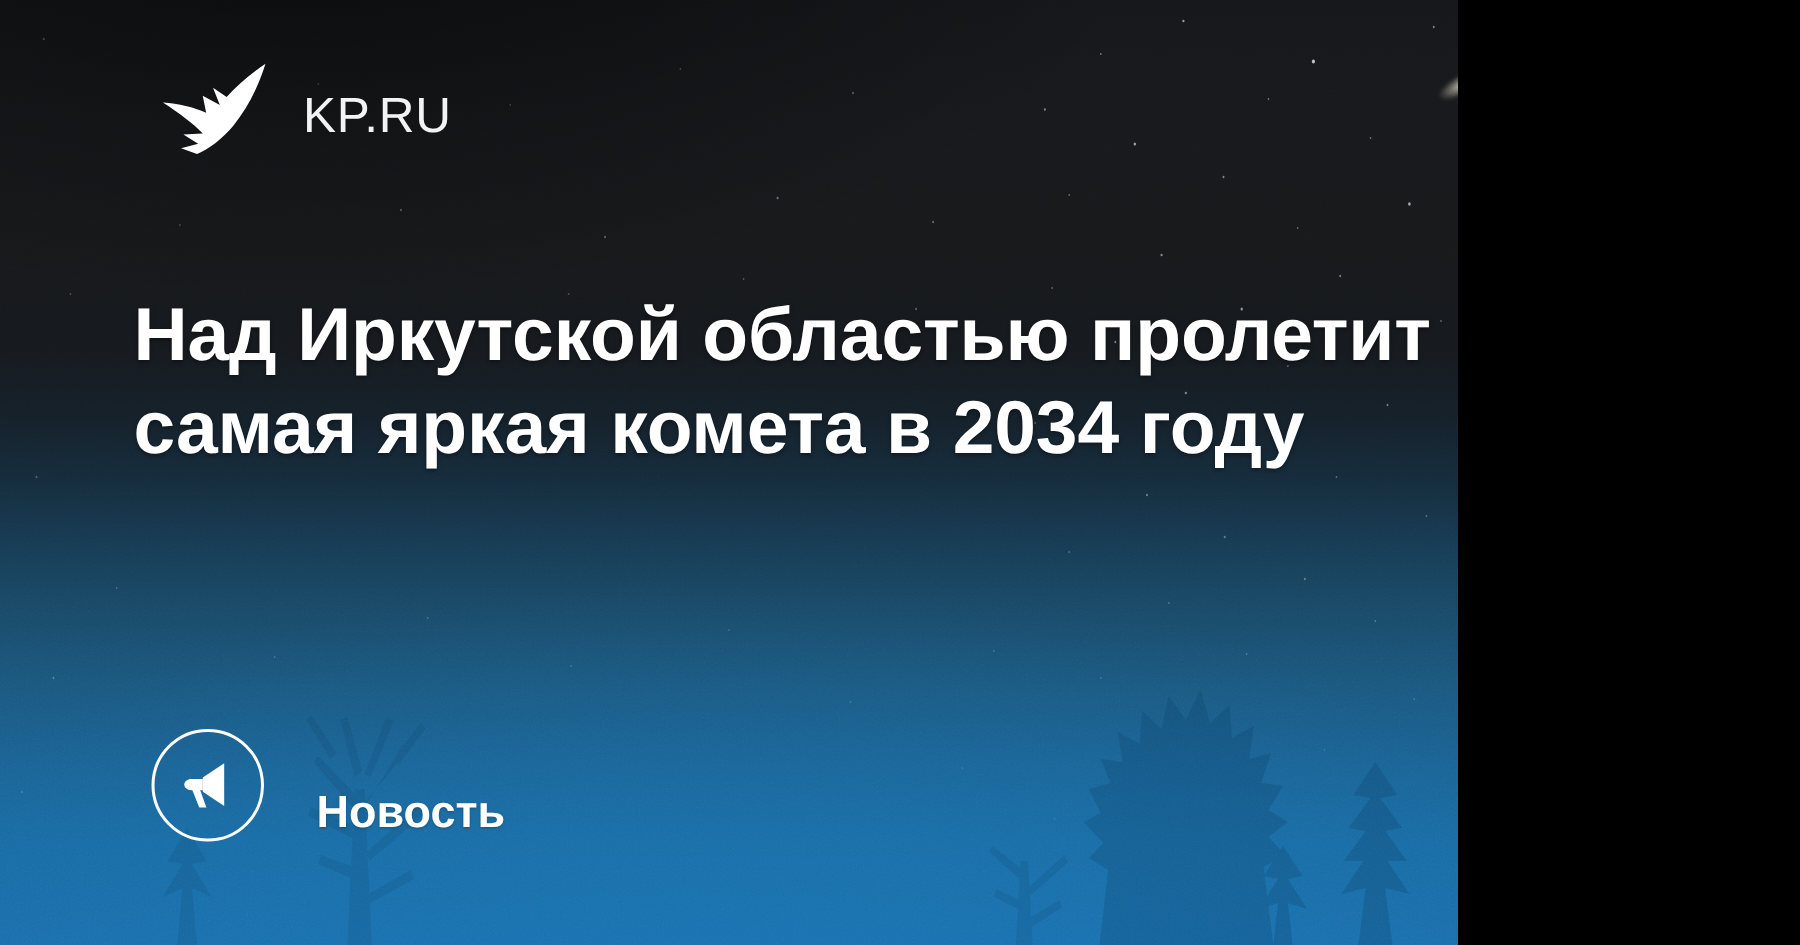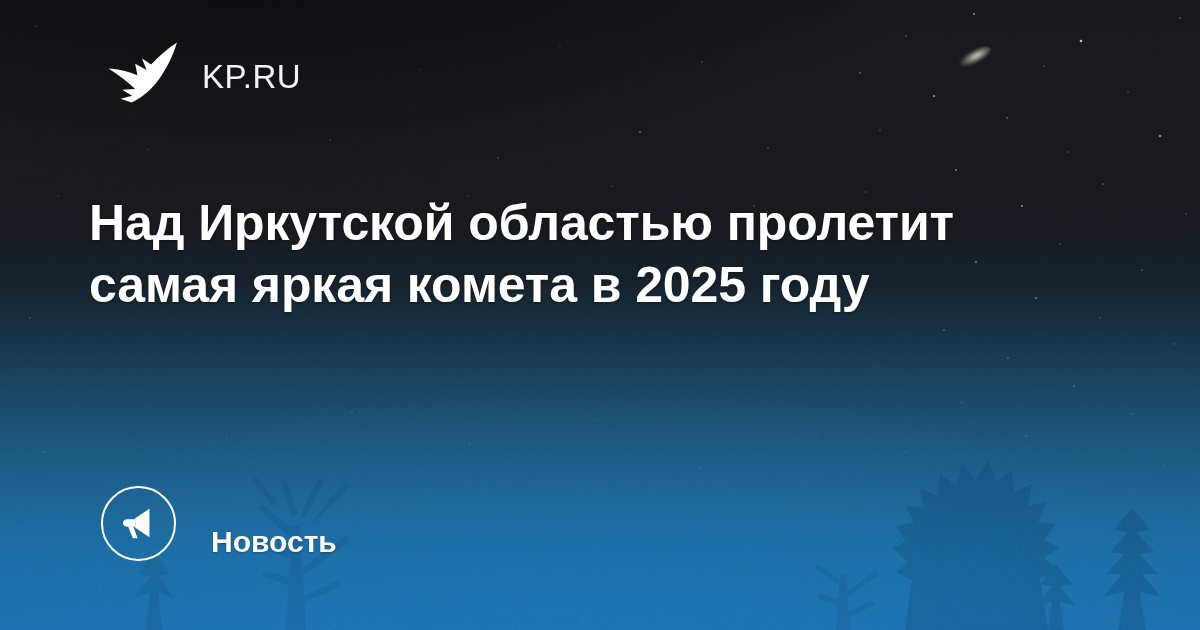--- a/index.html
+++ b/index.html
@@ -7,21 +7,21 @@
     margin: 0;
     padding: 0;
     background: #000;
   }
   body {
     font-family: "Liberation Sans", "DejaVu Sans", sans-serif;
   }
 
   .card {
     position: relative;
-    width: 1200px;
+    width: 972px;
     height: 630px;
     overflow: hidden;
     background: #0f172a;
   }
 
   
   .sky {
     position: absolute;
     inset: 0;
     background: linear-gradient(
@@ -329,21 +329,21 @@
                    L 37 76
                    L 22 80
                    L 36 85
                    C 46 81, 58 72, 68 60
                    C 80 45, 90 26, 96 6 Z"></path>
         </svg>
       </span>
       <span class="logo-text">KP.RU</span>
     </div>
 
-    <h1 class="headline">Над Иркутской областью пролетит самая яркая комета в 2025 году</h1>
+    <h1 class="headline">Над Иркутской областью пролетит самая яркая комета в 2034 году</h1>
 
     <div class="badge">
       <span class="badge-circle">
         <svg viewBox="0 0 40 40" xmlns="http://www.w3.org/2000/svg">
           <path fill="#ffffff" d="M31 4 L16 14 L16 24 L31 34 Z"></path>
           <path fill="#ffffff" d="M8 15 L16 15 L16 23 L8 23 C5.2 23 3 21.2 3 19 C3 16.8 5.2 15 8 15 Z"></path>
           <path fill="#ffffff" d="M8.5 22.5 L14 22.5 L18.5 35 L13.5 35 Z"></path>
         </svg>
       </span>
       <span class="badge-label">Новость</span>

